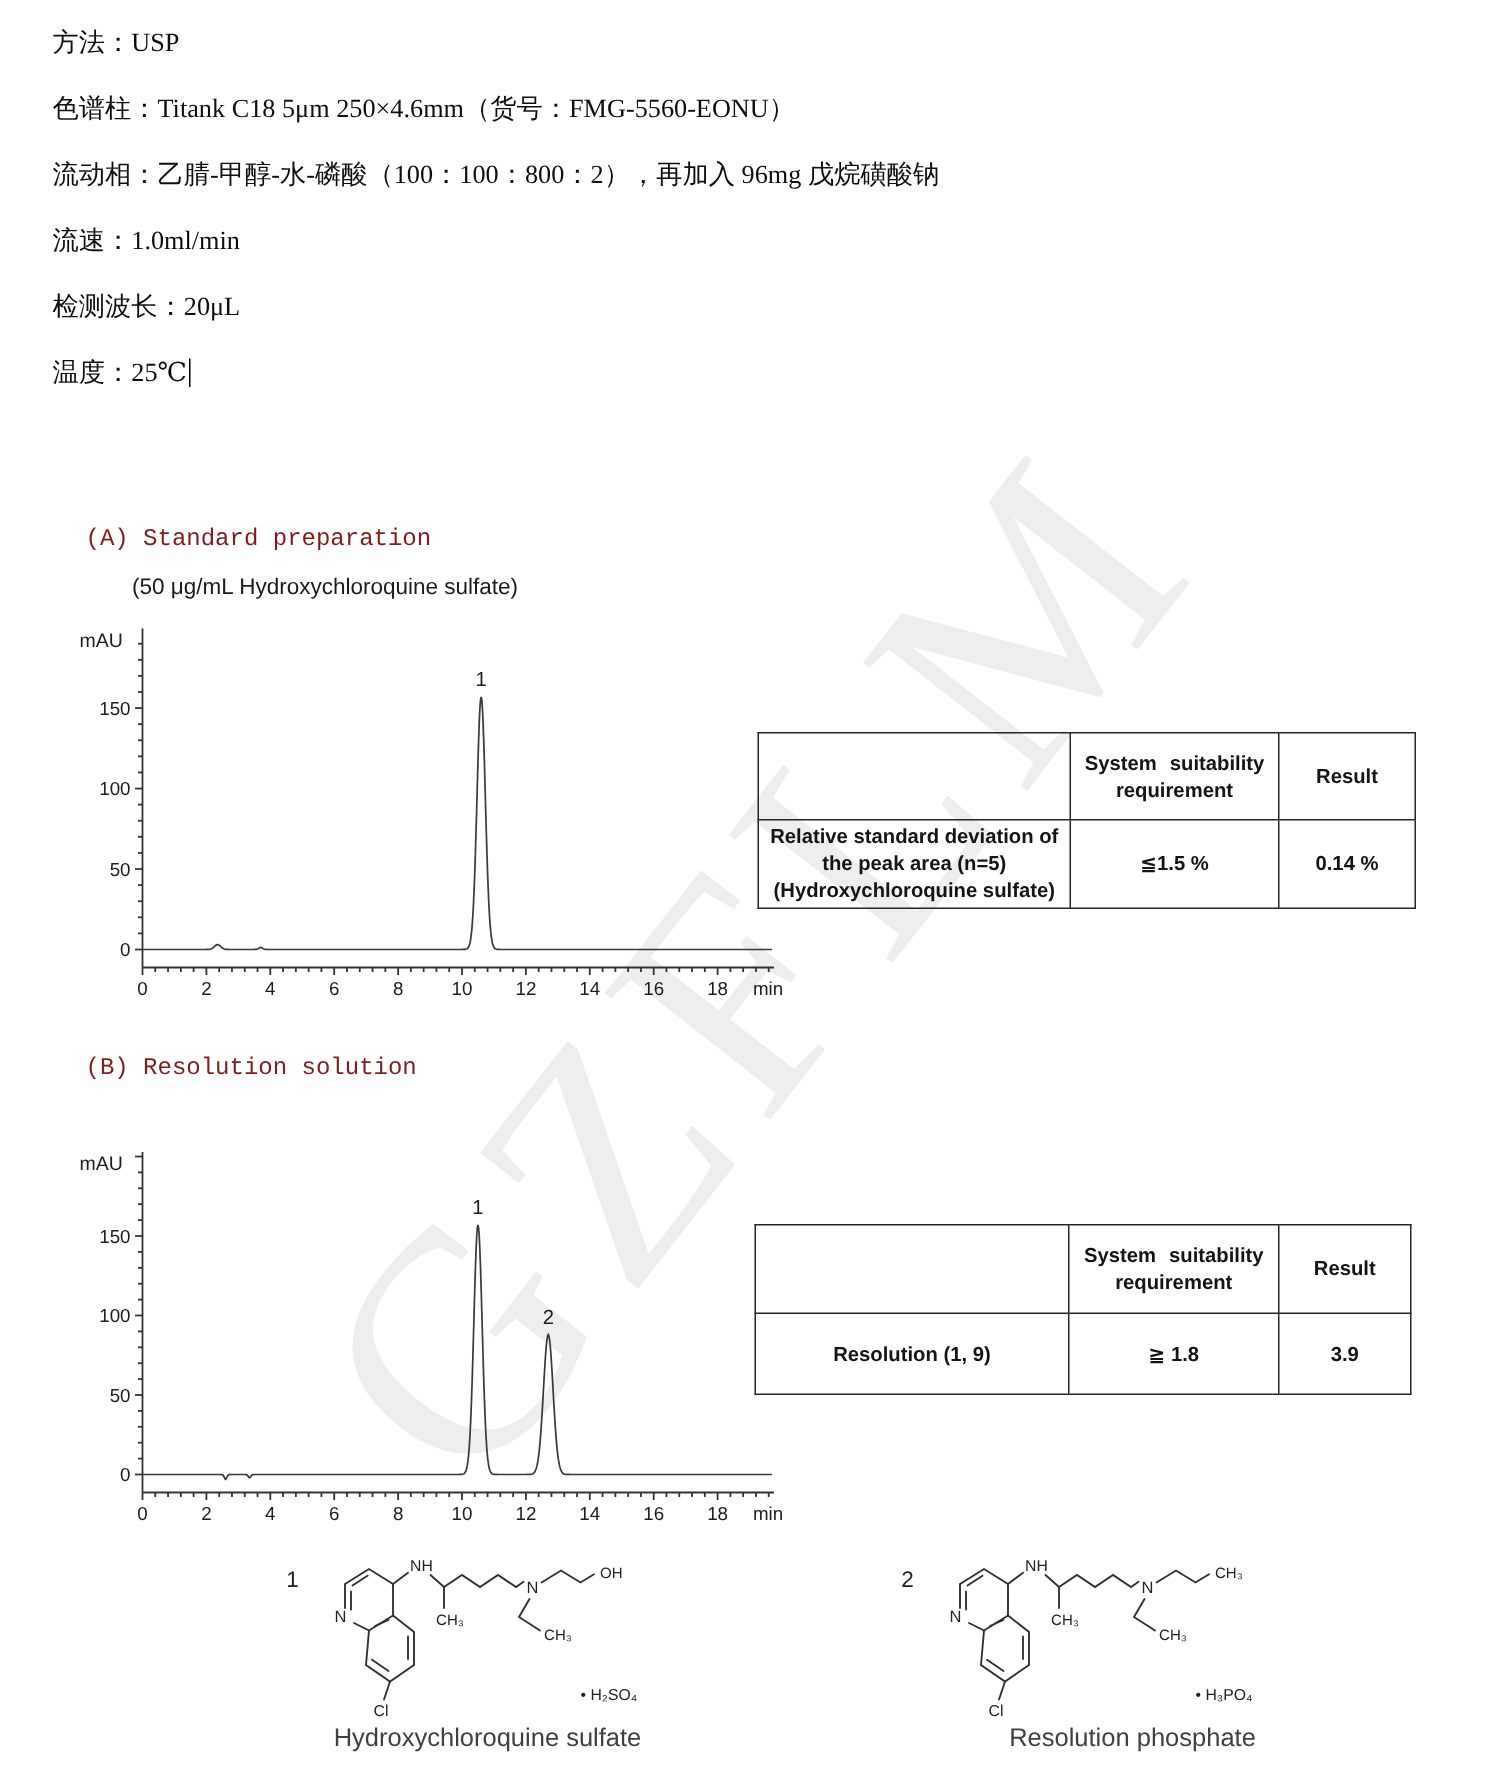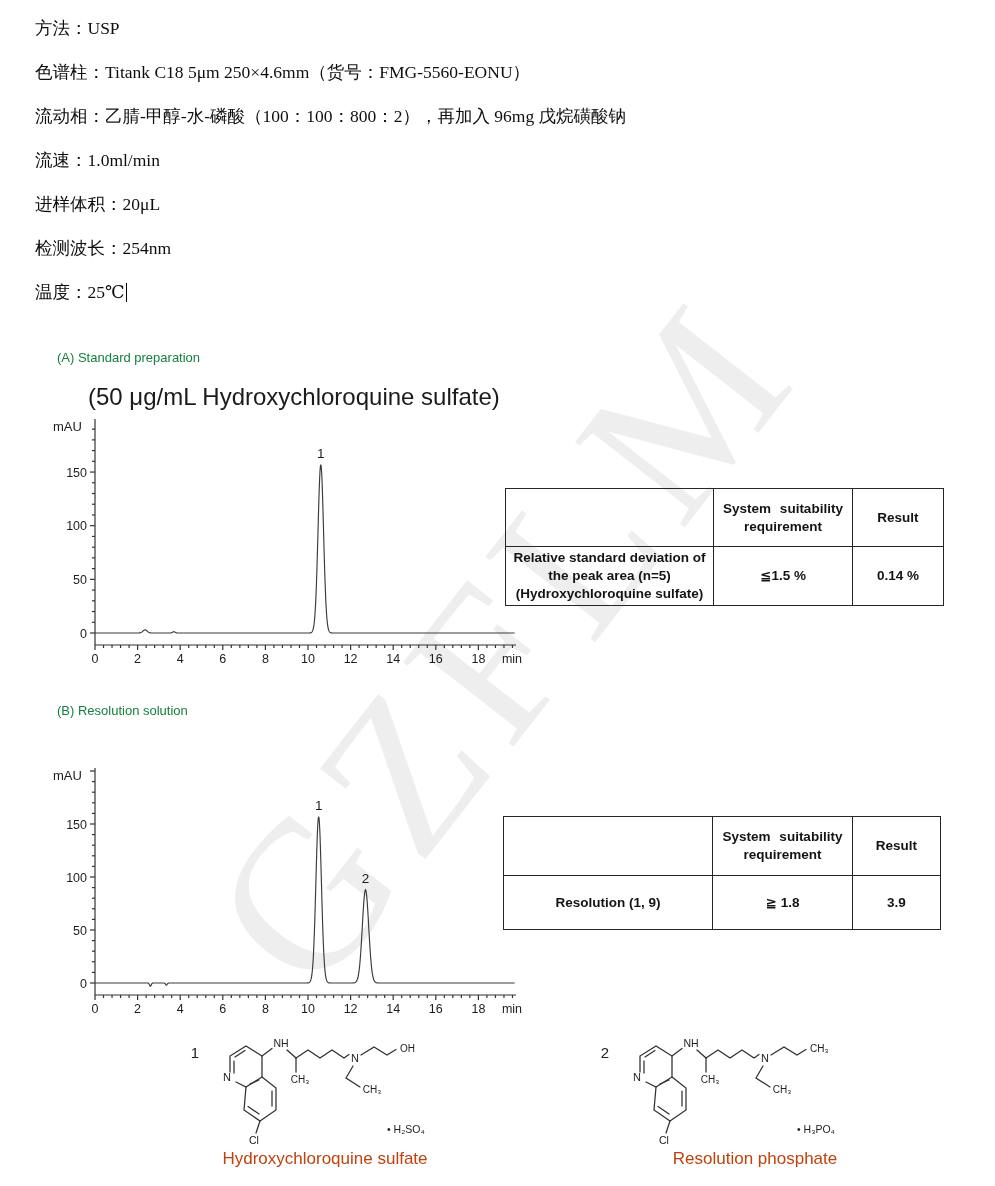--- a/index.html
+++ b/index.html
@@ -14,48 +14,47 @@
     font-size:212px;letter-spacing:16px;color:#eeeeee;white-space:nowrap;
     user-select:none;pointer-events:none;
   }
   .content{position:absolute;left:0;top:0;width:995px;height:994px;z-index:1;}
   .method{position:absolute;left:35px;top:6px;}
   .method .mline{
     height:44px;line-height:44px;white-space:nowrap;
     font-family:"Liberation Serif","DejaVu Serif",serif;font-size:17.5px;color:#0e0e0e;
   }
   .caret{display:inline-block;width:1.5px;height:19px;background:#000;margin-left:1px;vertical-align:-4px;}
-  .sec-title{position:absolute;font-size:13px;color:#15803d;white-space:nowrap;}
-  .sec-sub{position:absolute;font-size:24px;color:#1b1b1b;white-space:nowrap;}
+  .sec-title{position:absolute;font-size:16px;color:#7f1d1d;white-space:nowrap;font-family:Liberation Mono, monospace;}
+  .sec-sub{position:absolute;font-size:15px;color:#1b1b1b;white-space:nowrap;}
   svg.chrom{position:absolute;overflow:visible;}
   table.ss{position:absolute;border-collapse:collapse;table-layout:fixed;background:transparent;font-weight:bold;}
   table.ss td{
     border:1.7px solid #262626;text-align:center;vertical-align:middle;
     font-size:13.5px;color:#141414;padding:2px 6px;line-height:1.32;
   }
   td.req-head{word-spacing:5px;}
   svg.structure{position:absolute;overflow:visible;}
   .structure path{stroke:#303030;stroke-width:1.25;fill:none;stroke-linecap:round;}
   .structure text{fill:#222;font-family:"Liberation Sans","DejaVu Sans",sans-serif;}
-  .cap{position:absolute;width:350px;text-align:center;font-size:17px;color:#c2410c;white-space:nowrap;}
+  .cap{position:absolute;width:350px;text-align:center;font-size:17px;color:#404040;white-space:nowrap;}
 </style>
 </head>
 <body>
 
 <div class="watermark">GZFLM</div>
 
 <div class="content">
 
   <div class="method">
     <div class="mline">方法：USP</div>
     <div class="mline">色谱柱：Titank C18 5μm 250×4.6mm（货号：FMG-5560-EONU）</div>
     <div class="mline">流动相：乙腈-甲醇-水-磷酸（100：100：800：2），再加入 96mg 戊烷磺酸钠</div>
     <div class="mline">流速：1.0ml/min</div>
-    <div class="mline">进样体积：20μL</div>
-    <div class="mline">检测波长：254nm</div>
+    <div class="mline">检测波长：20μL</div>
     <div class="mline"><span>温度：25℃</span><span class="caret"></span></div>
   </div>
 
   <div class="sec-title" style="left:57px;top:350px;">(A) Standard preparation</div>
   <div class="sec-sub" style="left:88px;top:383px;">(50 μg/mL Hydroxychloroquine sulfate)</div>
 
   <svg class="chrom" style="left:40px;top:413px;" width="490" height="258" viewBox="0 0 490 258">
       <line x1="55" y1="6" x2="55" y2="232" stroke="#333" stroke-width="1.2"></line>
       <line x1="55" y1="232" x2="476" y2="232" stroke="#333" stroke-width="1.2"></line>
       <line x1="50" y1="220" x2="55" y2="220" stroke="#333" stroke-width="1.2"></line>

